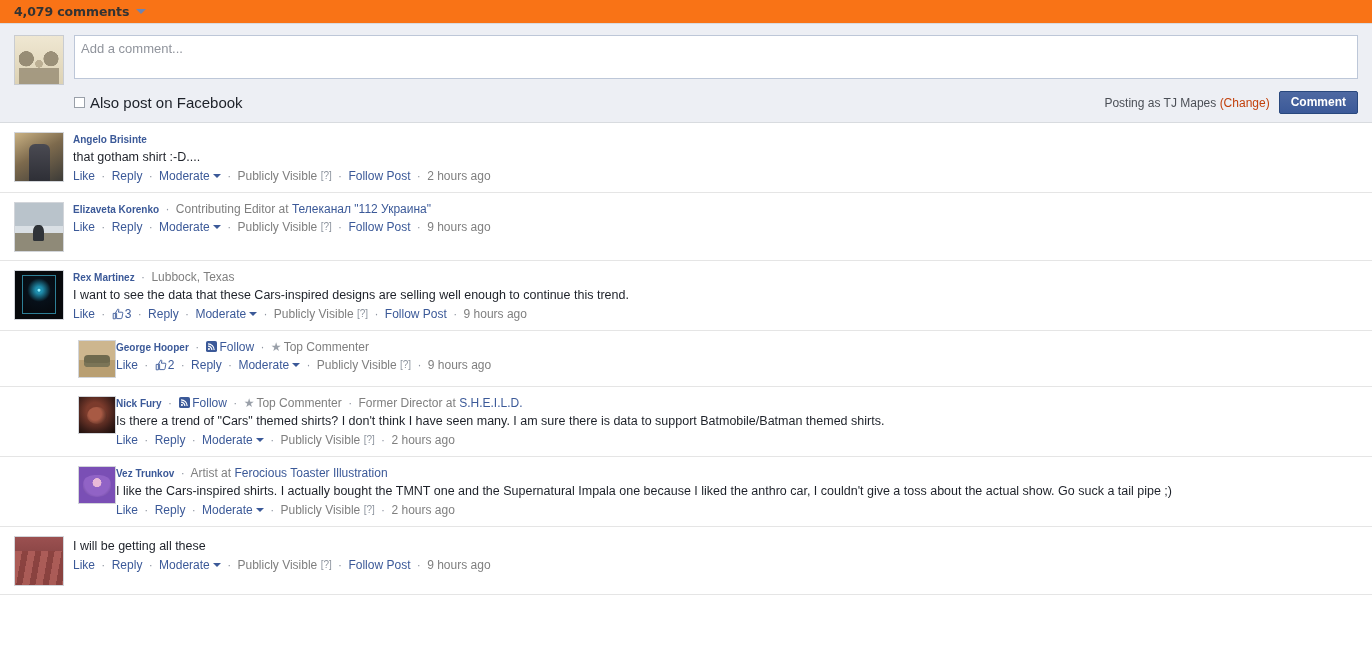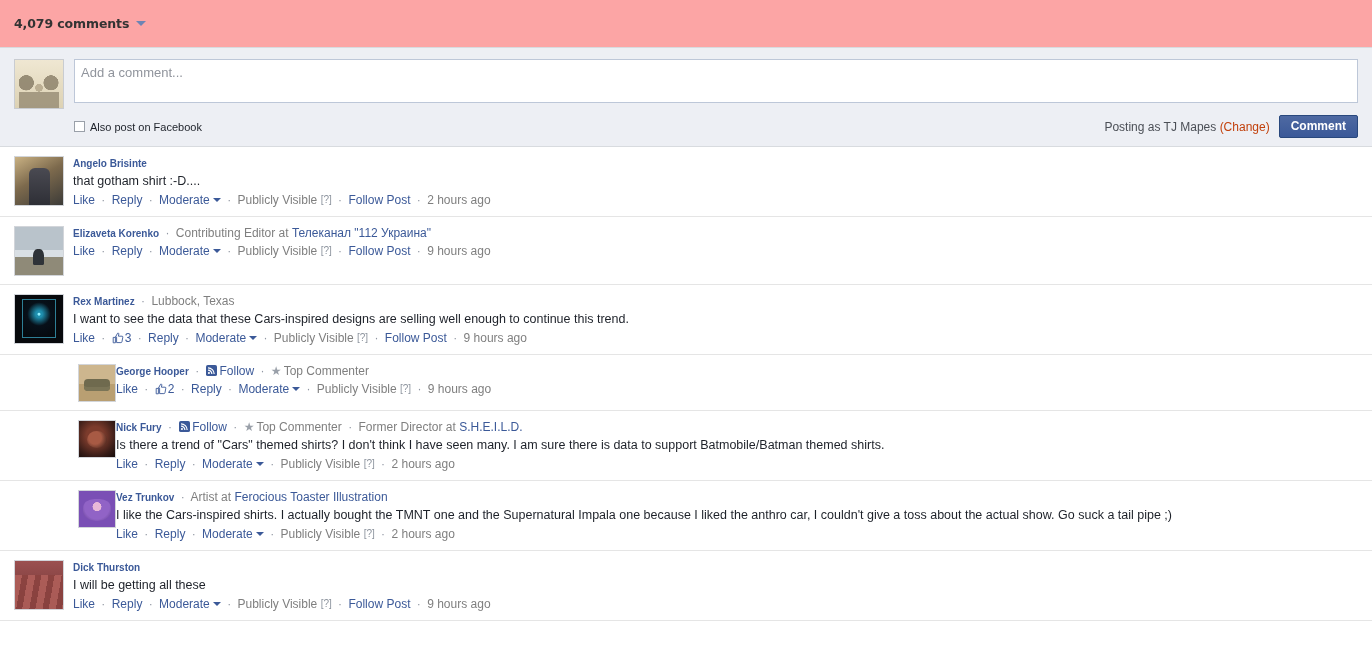--- a/index.html
+++ b/index.html
@@ -11,25 +11,25 @@
     width: 1372px;
     height: 645px;
     font-family: "Liberation Sans", sans-serif;
     font-size: 12px;
     color: #333;
     overflow: hidden;
   }
 
   
   .comments-header {
-    height: 48px;
+    height: 24px;
     padding: 0 0 0 14px;
     display: flex;
     align-items: center;
-    background: #fca5a5;
+    background: #f97316;
     border-bottom: 1px solid #d8dbdf;
     box-sizing: border-box;
   }
   .comments-count {
     font-family: "DejaVu Sans", sans-serif;
     font-size: 12.5px;
     font-weight: bold;
     color: #333;
     letter-spacing: -0.1px;
   }
@@ -83,21 +83,21 @@
     justify-content: space-between;
   }
   .checkbox-wrap { display: flex; align-items: center; gap: 5px; }
   .fake-checkbox {
     width: 11px; height: 11px;
     border: 1px solid #9aa0a9;
     background: #fff;
     box-sizing: border-box;
     display: inline-block;
   }
-  .checkbox-label { font-size: 11px; color: #1d2129; }
+  .checkbox-label { font-size: 15px; color: #1d2129; }
   .posting-area { display: flex; align-items: center; gap: 9px; }
   .posting-as { font-size: 12px; color: #4b4f56; }
   .change-link { color: #c2410c; text-decoration: none; }
   .comment-btn {
     background: #4267b2;
     background-image: linear-gradient(#4e69a2, #3b5998);
     border: 1px solid #29487d;
     color: #fff;
     font-weight: bold;
     font-size: 12px;
@@ -351,19 +351,18 @@
       <div class="comment-avatar av-car"></div>
       <div class="comment-body">
         <div class="comment-head"><a class="author" href="#">Vez Trunkov</a> <span class="dot">·</span> <span class="meta-gray">Artist at</span> <a class="meta-link" href="#">Ferocious Toaster Illustration</a></div>
         <div class="comment-text">I like the Cars-inspired shirts. I actually bought the TMNT one and the Supernatural Impala one because I liked the anthro car, I couldn't give a toss about the actual show. Go suck a tail pipe ;)</div>
         <div class="comment-actions"><a class="act-link" href="#">Like</a> <span class="dot">·</span> <a class="act-link" href="#">Reply</a> <span class="dot">·</span> <a class="act-link" href="#">Moderate<span class="mini-caret"></span></a> <span class="dot">·</span> <span class="act-gray">Publicly Visible</span> <span class="help-q">[?]</span> <span class="dot">·</span> <span class="act-gray">2 hours ago</span></div>
       </div>
     </div>
     <div class="comment">
       <div class="comment-avatar av-meat"></div>
       <div class="comment-body">
-        <div class="comment-head"><a class="author" href="#">Dick Thurston</a></div>
         <div class="comment-text">I will be getting all these</div>
         <div class="comment-actions"><a class="act-link" href="#">Like</a> <span class="dot">·</span> <a class="act-link" href="#">Reply</a> <span class="dot">·</span> <a class="act-link" href="#">Moderate<span class="mini-caret"></span></a> <span class="dot">·</span> <span class="act-gray">Publicly Visible</span> <span class="help-q">[?]</span> <span class="dot">·</span> <a class="act-link" href="#">Follow Post</a> <span class="dot">·</span> <span class="act-gray">9 hours ago</span></div>
       </div>
     </div>
   </div>
 <div class="bottom-rule"></div>
 
 </body></html>

